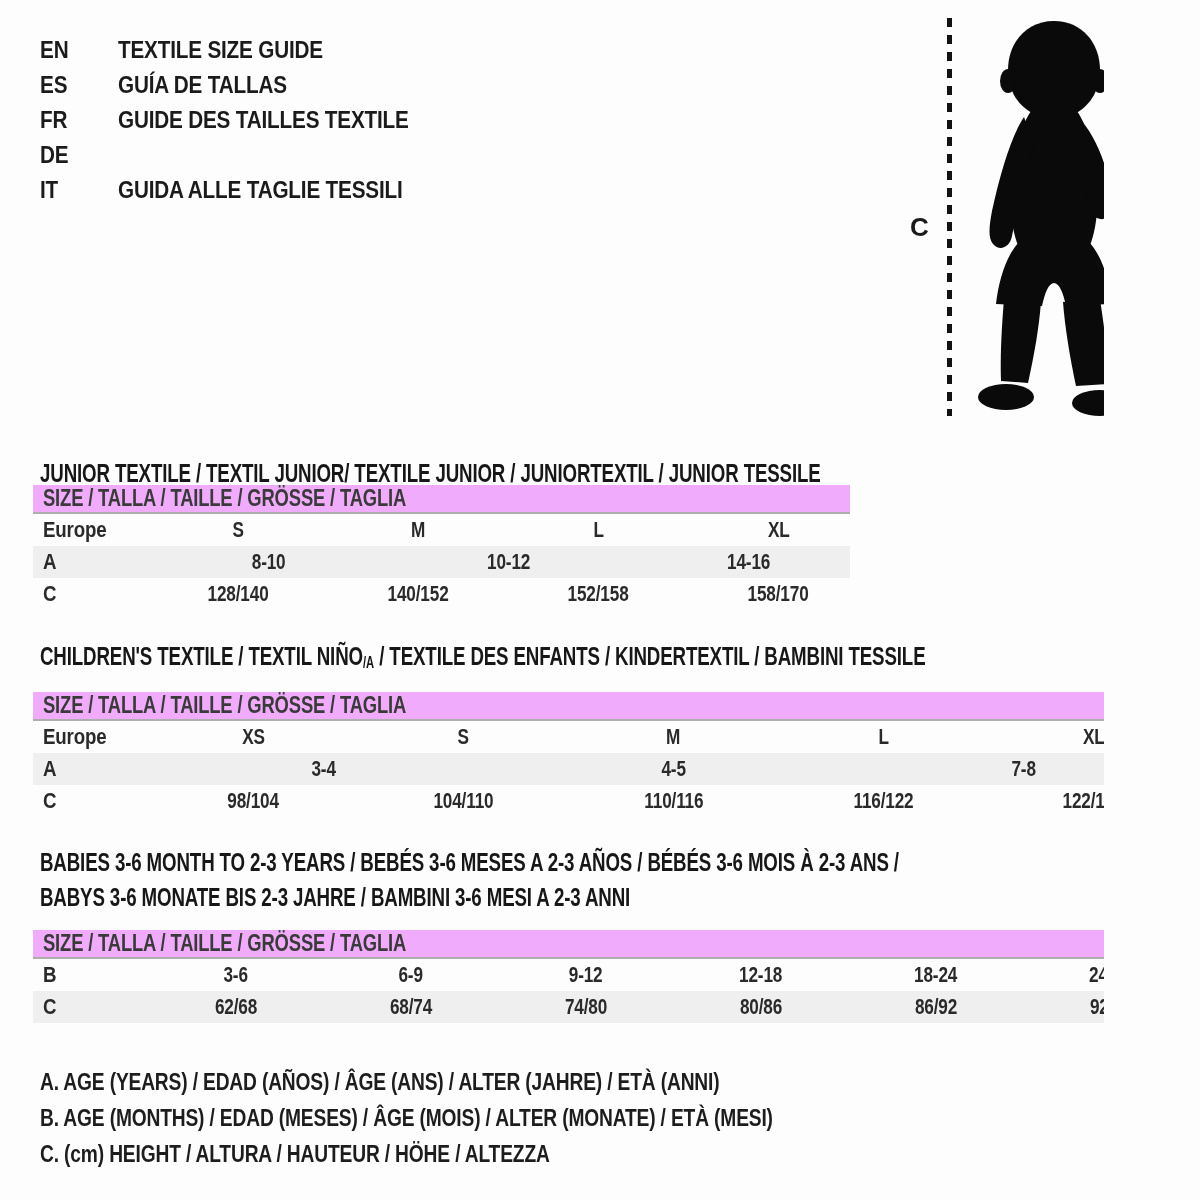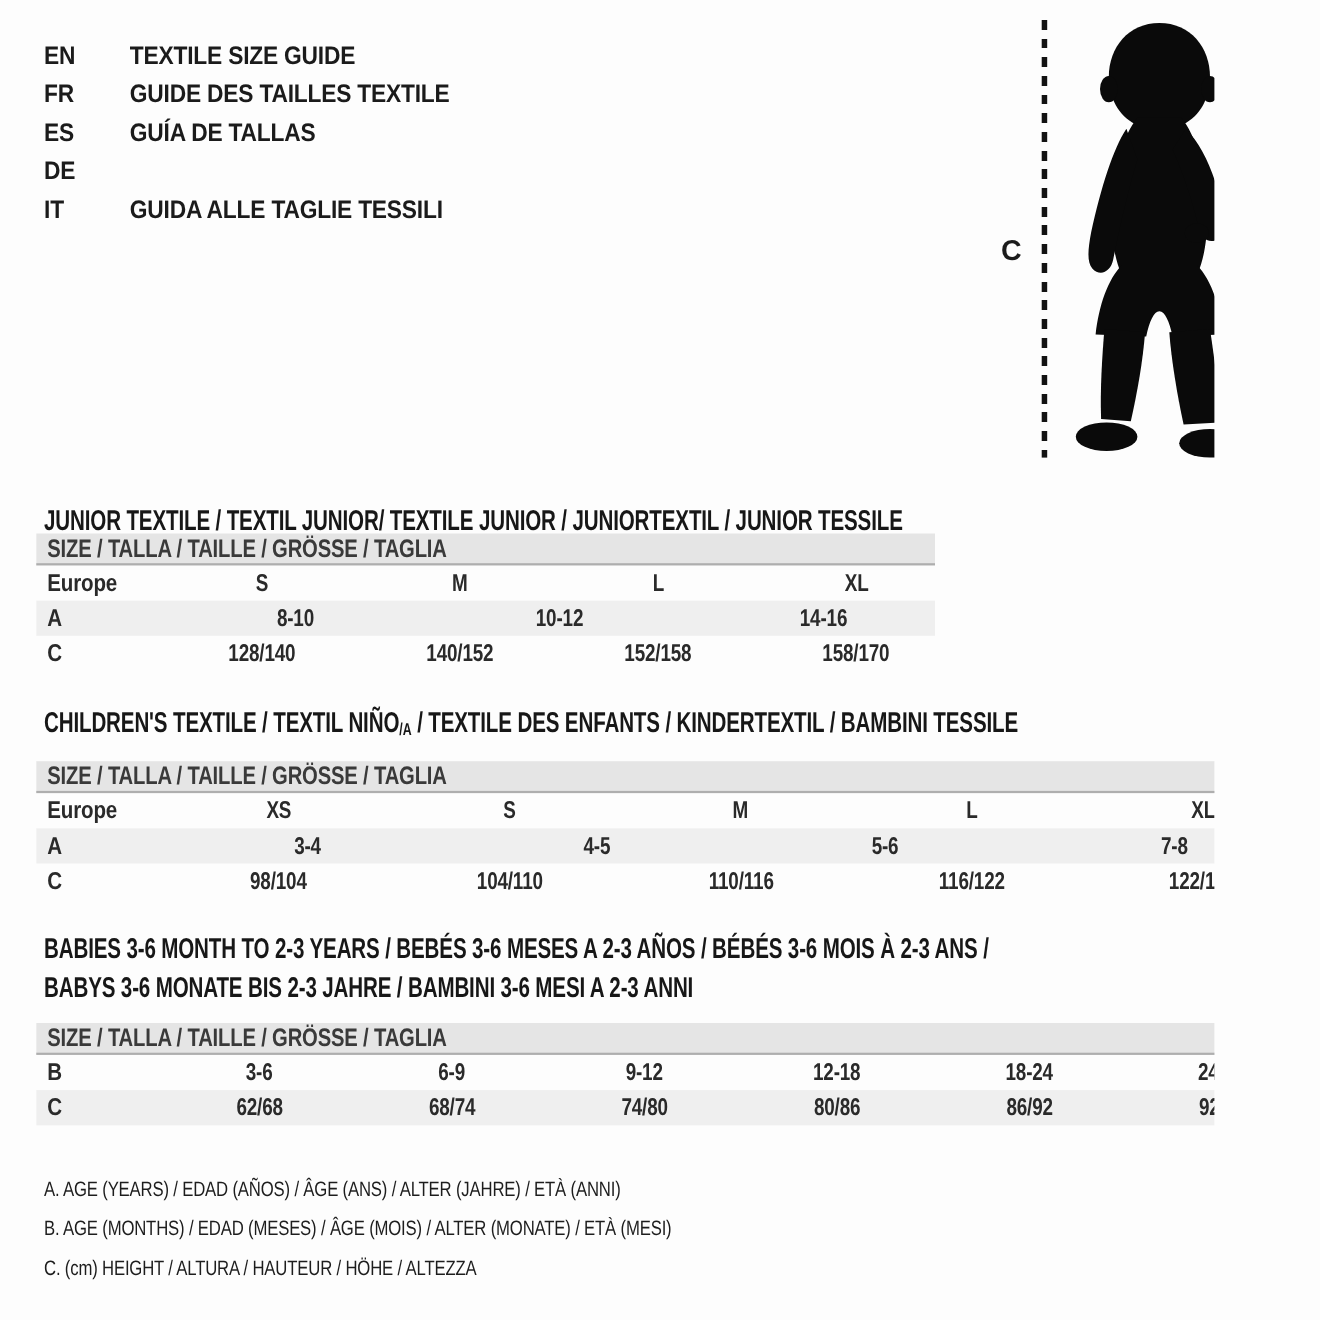--- a/index.html
+++ b/index.html
@@ -27,59 +27,59 @@
   }
   .measure-label { position:absolute; left:910px; top:212px; font-size:26px; font-weight:700; }
   .silhouette { position:absolute; left:962px; top:14px; width:178px; height:406px; }
 
   
   .sec-heading { position:absolute; left:40px; font-size:26px; font-weight:700; line-height:30px; color:#171717; }
   .sub-small { font-size:.6em; position:relative; top:.22em; letter-spacing:0; }
 
   .size-table { position:absolute; left:33px; }
   .thead {
-    height:29px; line-height:27px; background:#e5e5e5;
+    height:29px; line-height:27px; background:#f0abfc;
     border-bottom:2px solid #aeaeae;
     font-size:23px; font-weight:700; color:#3a3a3a; padding-left:10px;
   }
   .trow { display:flex; height:32px; line-height:32px; font-size:22px; font-weight:700; color:#2a2a2a;gap:37px; }
   .trow.stripe { background:#efefef; }
   .tlabel { width:97px; padding-left:10px; }
   .tcell { flex:1; text-align:center; }
 
   .t-junior { top:485px; width:817px; }
   .t-children { top:692px; width:1147px; }
   .t-babies { top:930px; width:1147px; }
 
   #junior-heading { top:458px; }
   #children-heading { top:641px; }
   #babies-heading { top:845px; }
   #babies-heading .hline { display:block; height:35px; line-height:35px; }
 
   
   .legend { position:absolute; left:40px; top:1064px; }
-  .legend-line { height:36px; line-height:36px; font-size:19px; font-weight:400; color:#1d1d1d; }
+  .legend-line { height:36px; line-height:36px; font-size:24px; font-weight:700; color:#1d1d1d; }
 </style>
 </head>
 <body>
 
 <div class="page">
 
   <div class="langs">
     <div class="lang-row">
       <span class="lang-code"><span class="sq" style="transform:scaleX(.9)">EN</span></span>
       <span class="lang-title"><span class="sq" style="transform:scaleX(.9)">TEXTILE SIZE GUIDE</span></span>
     </div>
     <div class="lang-row">
+      <span class="lang-code"><span class="sq" style="transform:scaleX(.9)">ES</span></span>
+      <span class="lang-title"><span class="sq" style="transform:scaleX(.9)">GUÍA DE TALLAS</span></span>
+    </div>
+    <div class="lang-row">
       <span class="lang-code"><span class="sq" style="transform:scaleX(.9)">FR</span></span>
       <span class="lang-title"><span class="sq" style="transform:scaleX(.9)">GUIDE DES TAILLES TEXTILE</span></span>
-    </div>
-    <div class="lang-row">
-      <span class="lang-code"><span class="sq" style="transform:scaleX(.9)">ES</span></span>
-      <span class="lang-title"><span class="sq" style="transform:scaleX(.9)">GUÍA DE TALLAS</span></span>
     </div>
     <div class="lang-row">
       <span class="lang-code"><span class="sq" style="transform:scaleX(.9)">DE</span></span>
     </div>
     <div class="lang-row">
       <span class="lang-code"><span class="sq" style="transform:scaleX(.9)">IT</span></span>
       <span class="lang-title"><span class="sq" style="transform:scaleX(.9)">GUIDA ALLE TAGLIE TESSILI</span></span>
     </div>
   </div>
 
@@ -146,21 +146,20 @@
       <span class="tcell"><span class="sqc">XS</span></span>
       <span class="tcell"><span class="sqc">S</span></span>
       <span class="tcell"><span class="sqc">M</span></span>
       <span class="tcell"><span class="sqc">L</span></span>
       <span class="tcell"><span class="sqc">XL</span></span>
     </div>
     <div class="trow stripe">
       <span class="tlabel"><span class="sq" style="transform:scaleX(.85)">A</span></span>
       <span class="tcell"><span class="sqc">3-4</span></span>
       <span class="tcell"><span class="sqc">4-5</span></span>
-      <span class="tcell"><span class="sqc">5-6</span></span>
       <span class="tcell"><span class="sqc">7-8</span></span>
     </div>
     <div class="trow">
       <span class="tlabel"><span class="sq" style="transform:scaleX(.85)">C</span></span>
       <span class="tcell"><span class="sqc">98/104</span></span>
       <span class="tcell"><span class="sqc">104/110</span></span>
       <span class="tcell"><span class="sqc">110/116</span></span>
       <span class="tcell"><span class="sqc">116/122</span></span>
       <span class="tcell"><span class="sqc">122/128</span></span>
     </div>

